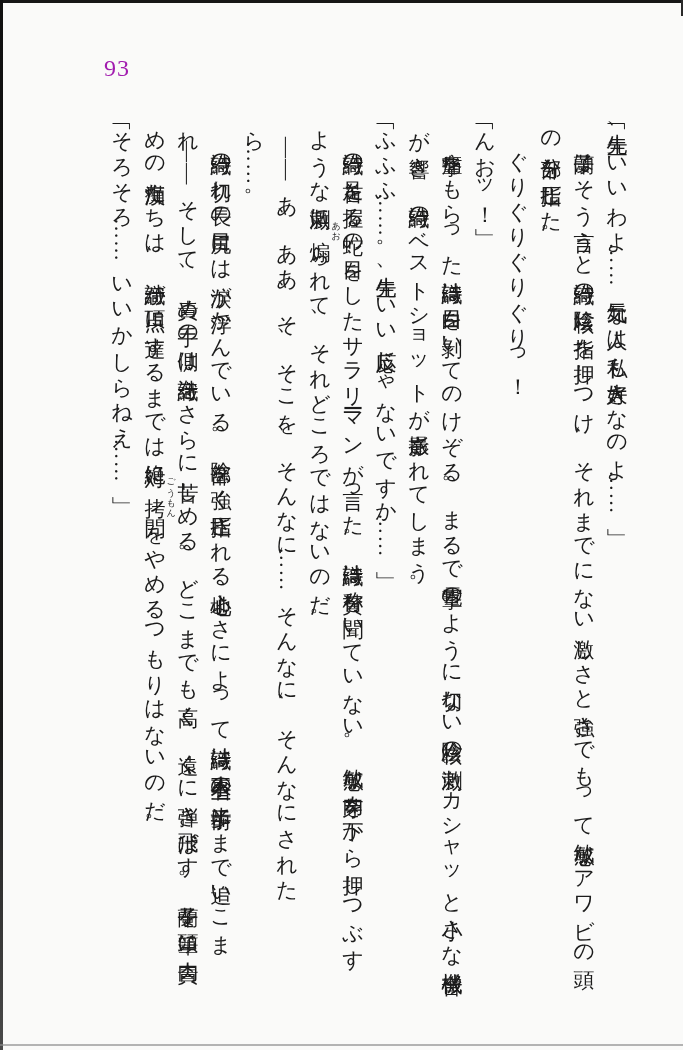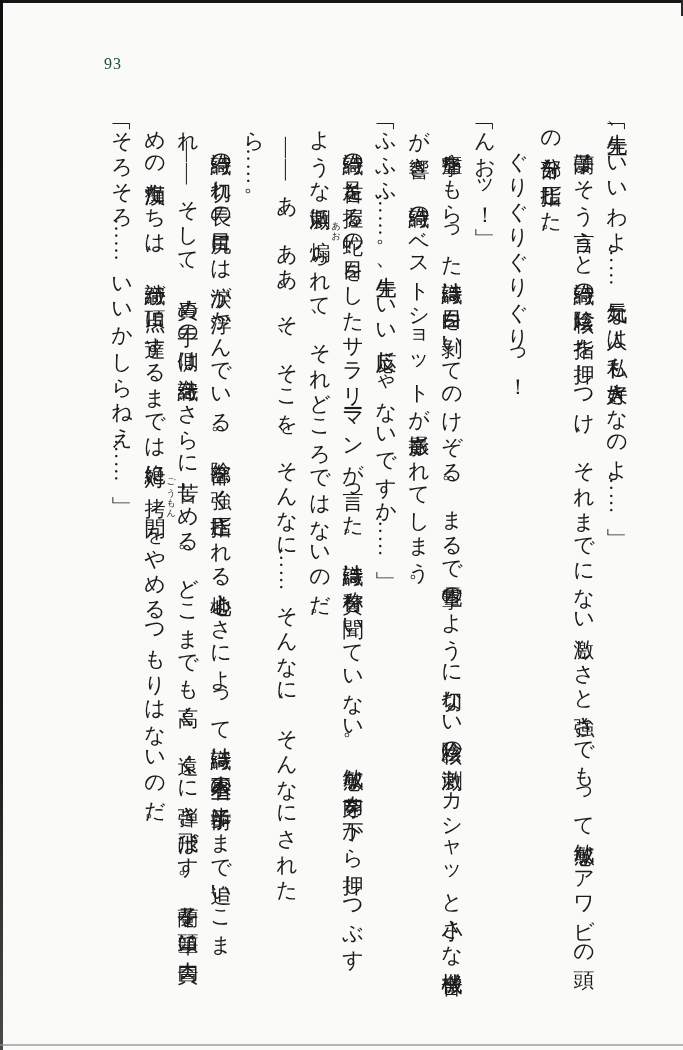--- a/index.html
+++ b/index.html
@@ -39,23 +39,23 @@
   .edge-right-sliver {
     position: absolute;
     top: 0; right: 0;
     width: 2px; height: 16px;
     background: #2a2a2a;
   }
   .page-number {
     position: absolute;
     top: 55px;
     left: 104px;
-    font-size: 16px;
+    font-size: 24px;
     letter-spacing: 1px;
-    color: #14532d;
+    color: #a21caf;
   }
   .text-area {
     position: absolute;
     top: 116px;
     right: 50px;
     height: 848px;
     writing-mode: vertical-rl;
     text-orientation: mixed;
     font-size: 21px;
     line-height: 33px;

